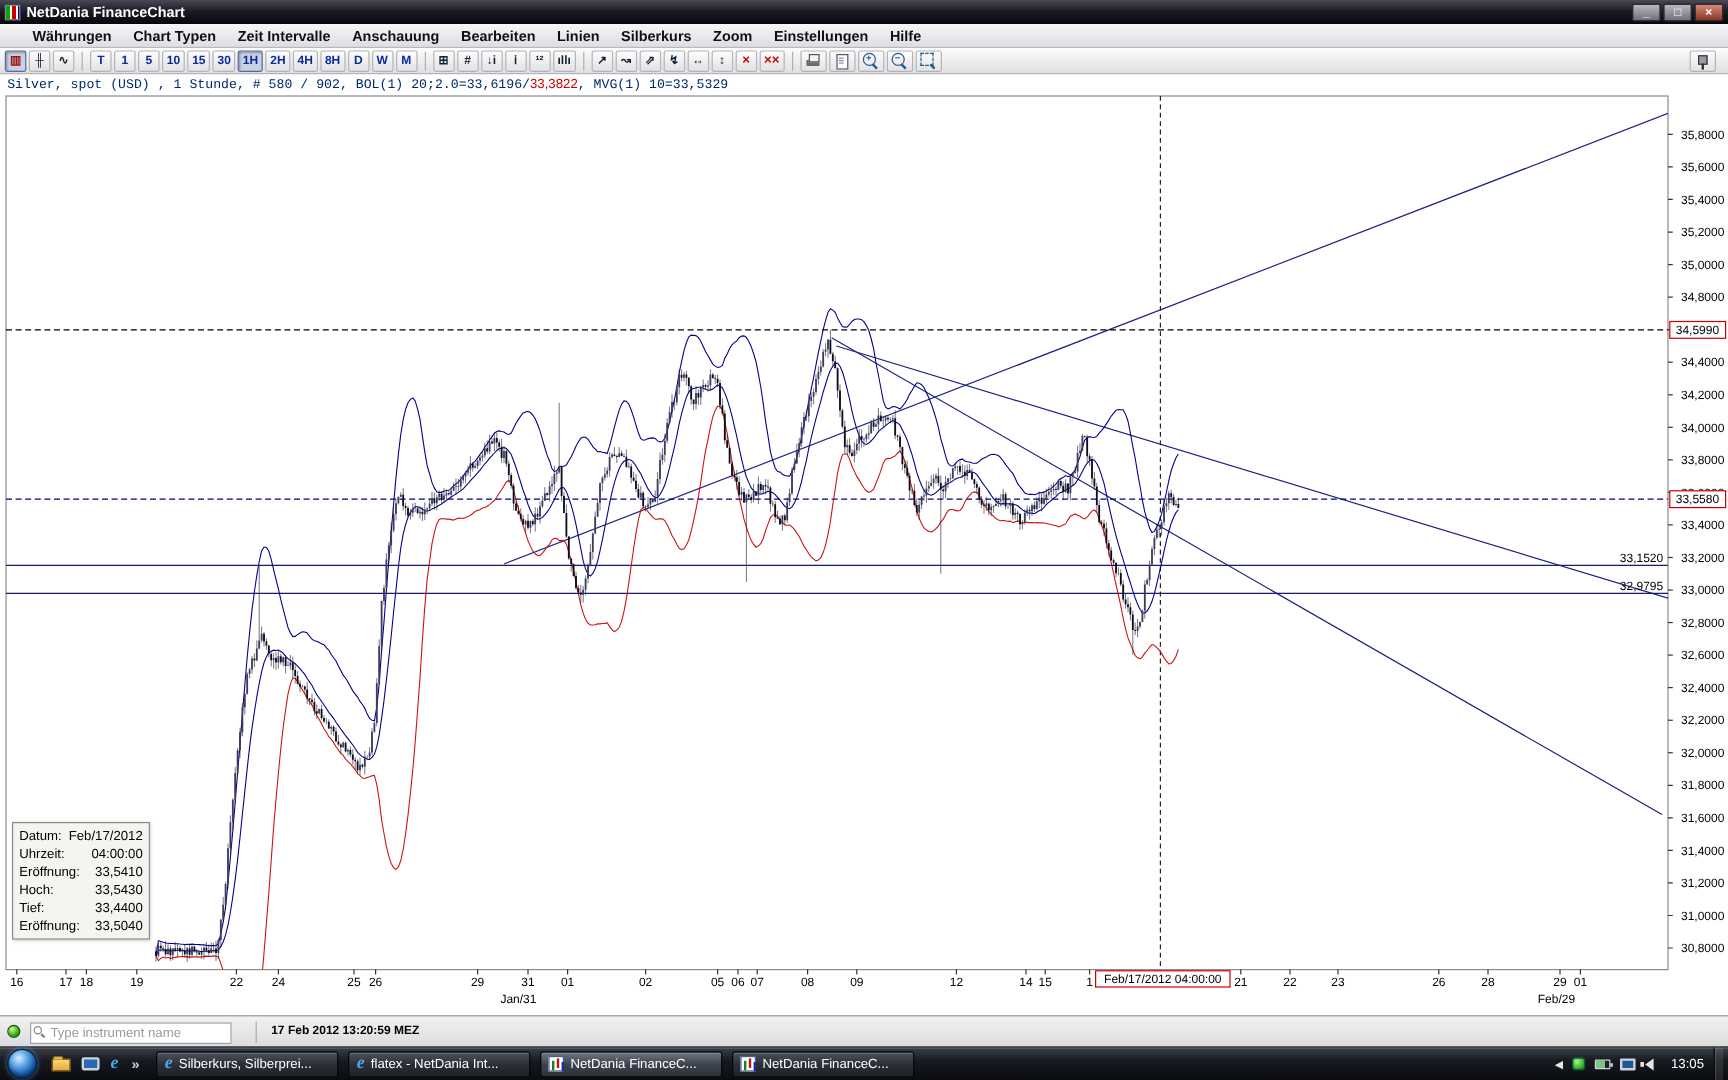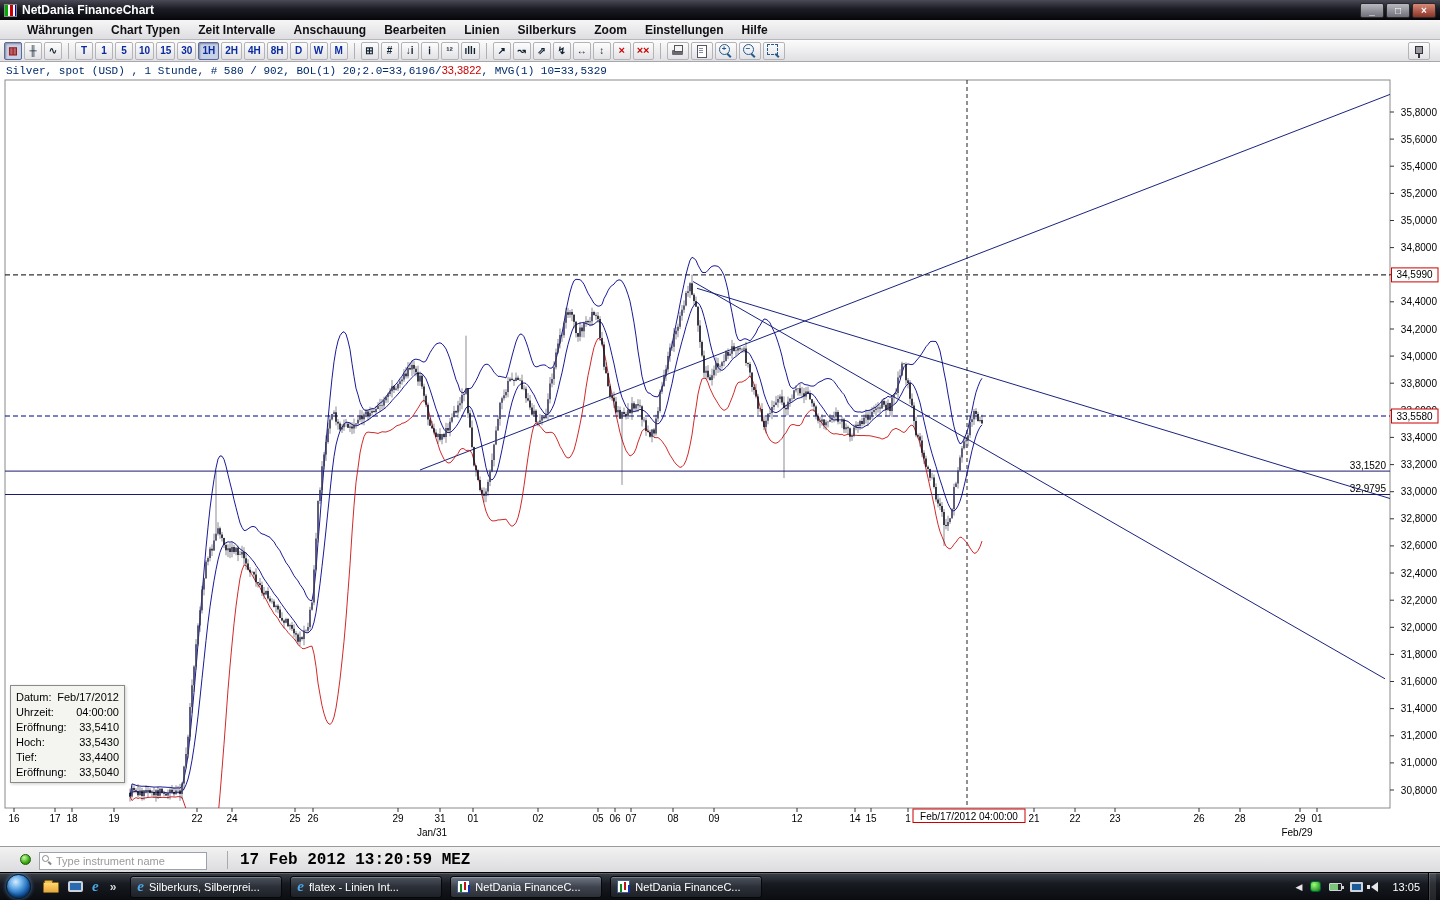--- a/index.html
+++ b/index.html
@@ -74,34 +74,34 @@
   .infobox { position:absolute; left:10px; top:623px; width:115px; z-index:3;
     background:#f4f4f1; border:1px solid #8a8a8a; box-shadow:1px 1px 3px rgba(0,0,0,.2);
     padding:3px 0; font-size:11px; }
   .ib-row { display:flex; justify-content:space-between; padding:1.5px 5px; }
   .ib-label { color:#000; }
   .ib-value { color:#000; text-align:center; }
 
   
   .bottombar { position:absolute; left:0; top:846px; width:1440px; height:26px;
     background:linear-gradient(180deg,#f2f2f2,#dcdcdf); border-top:1px solid #9a9a9e;
-    display:flex; align-items:center; padding:0 20px; gap:8px; }
+    display:flex; align-items:center; padding:0 6px; gap:8px; }
   .status-dot { width:11px; height:11px; border-radius:50%;
     background:radial-gradient(circle at 35% 30%, #c6ff9e, #3aa814 60%, #1c6e06);
     border:1px solid #1a5a06; }
   .searchwrap { position:relative; width:168px; height:18px; }
   .searchwrap .mag { position:absolute; left:3px; top:4px; width:7px; height:7px;
     border:1.5px solid #888; border-radius:50%; }
   .searchwrap .mag::after { content:""; position:absolute; left:5.5px; top:5.5px; width:4px; height:1.5px;
     background:#888; transform:rotate(45deg); transform-origin:0 0; }
   .searchwrap input { width:100%; height:100%; border:1px solid #9aa2ae; background:#fff;
     padding:0 4px 0 16px; font-size:11px; color:#333; }
   .searchwrap input::placeholder { color:#9a9a9a; }
   .bb-sep { width:1px; height:18px; background:#aaa; margin-left:12px; }
-  .ts { font-size:16px; font-weight:bold; color:#000; padding-left:4px;font-family:Liberation Mono, monospace; }
+  .ts { font-size:10px; font-weight:bold; color:#000; padding-left:4px; }
 
   
   .taskbar { position:absolute; left:0; top:872px; width:1440px; height:28px;
     background:linear-gradient(180deg,#3a3f48 0%,#171a20 40%,#0a0c10 100%);
     border-top:1px solid #000; box-shadow:inset 0 1px 0 rgba(255,255,255,.18);
     display:flex; align-items:center; padding:0 4px; color:#fff; }
   .orb { width:25px; height:25px; margin:0 6px 0 2px; border-radius:50%;
     background:radial-gradient(circle at 38% 30%, #d8ecff 0%, #6db2ea 28%, #1d67b6 58%, #083a78 85%);
     border:1px solid #06233f; box-shadow:0 0 4px rgba(120,180,255,.6), inset 0 -2px 3px rgba(0,0,0,.4); }
   .ql { display:flex; align-items:center; gap:9px; margin:0 6px; }
@@ -485,21 +485,21 @@
         <span class="ie-glyph" data-name="ie-icon">e</span>
         <span class="overflow" data-name="overflow-chevron">»</span>
       </div>
     <div class="tasks" id="tasks">
         <div class="task" data-name="taskbar-task-button">
           <span class="ie-glyph" data-name="ie-icon">e</span>
           <span class="task-label" data-name="task-label">Silberkurs, Silberprei...</span>
         </div>
         <div class="task" data-name="taskbar-task-button">
           <span class="ie-glyph" data-name="ie-icon">e</span>
-          <span class="task-label" data-name="task-label">flatex - Linien Int...</span>
+          <span class="task-label" data-name="task-label">flatex - NetDania Int...</span>
         </div>
         <div class="task active" data-name="taskbar-task-button">
           <span data-name="netdania-icon"></span>
           <span class="task-label" data-name="task-label">NetDania FinanceC...</span>
         </div>
         <div class="task" data-name="taskbar-task-button">
           <span data-name="netdania-icon"></span>
           <span class="task-label" data-name="task-label">NetDania FinanceC...</span>
         </div>
       </div>

